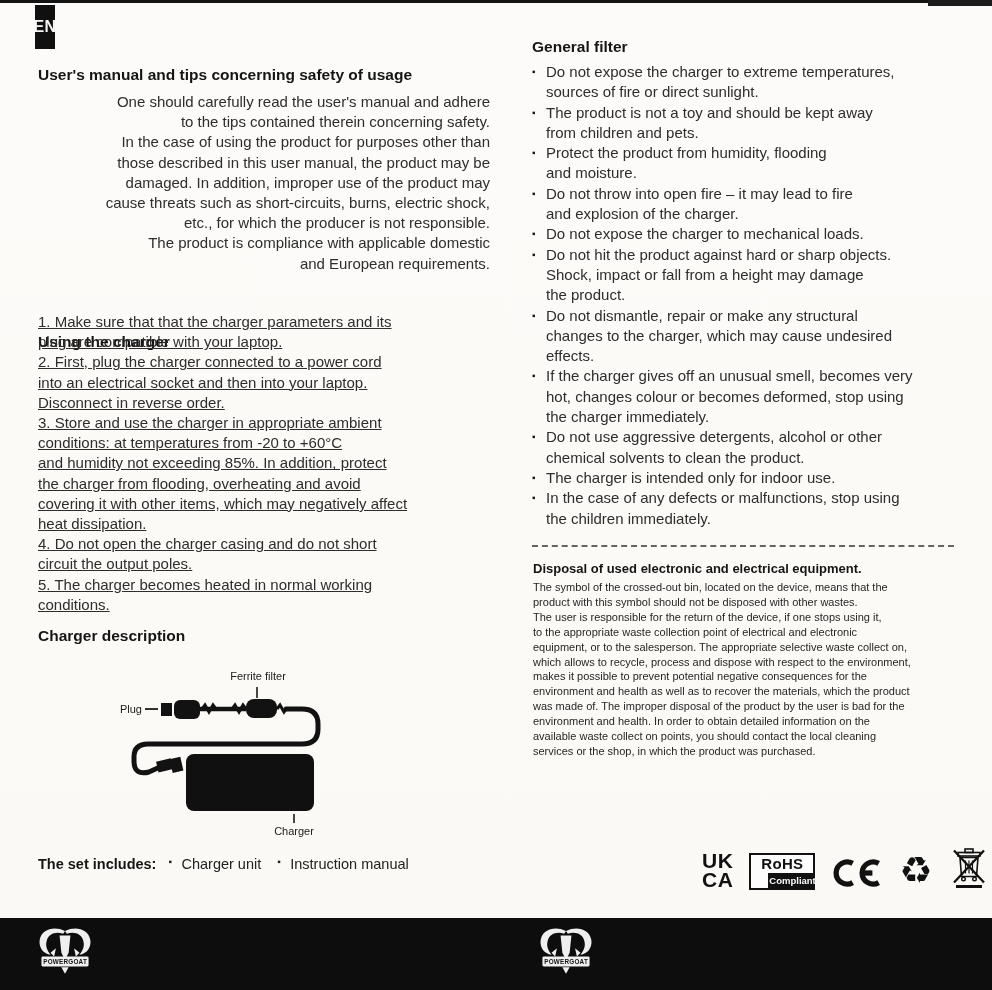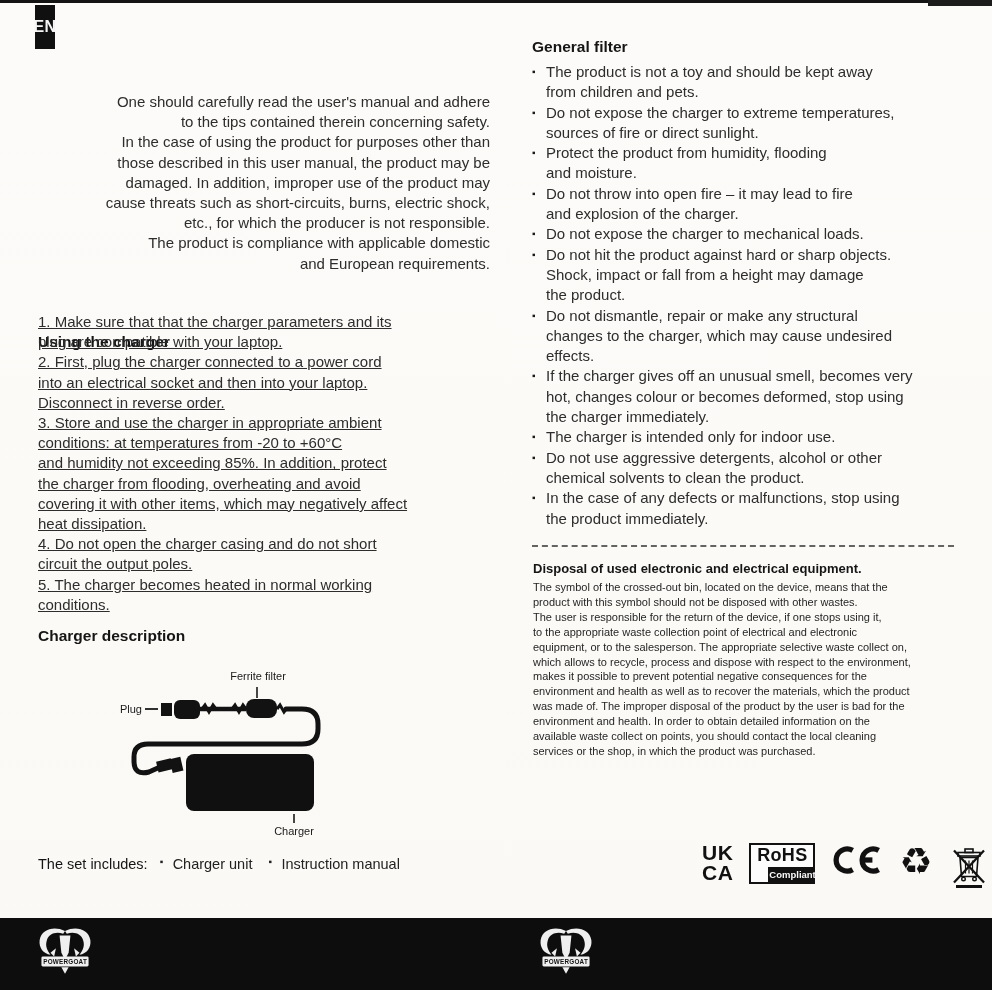--- a/index.html
+++ b/index.html
@@ -27,61 +27,62 @@
   .safety-h { left:38px; top:66px; }
   .safety-b { left:38px; top:92px;text-align:right; }
   .using-h  { left:38px; top:285px;margin-top:48px; }
   .using-b  { left:38px; top:312px;text-decoration:underline; }
   .desc-h   { left:38px; top:627px; }
 
   .diagram { position:absolute; left:98px; top:662px; width:272px; height:180px; }
   .diagram text { font-family:"Liberation Sans", sans-serif; font-size:11px; fill:#1a1a1a; }
 
   .set-line { position:absolute; left:38px; top:856px; font-size:14.5px; color:#222; display:flex; align-items:baseline; }
-  .set-label { font-weight:400; margin-right:12px; color:#151515; }
+  .set-label { font-weight:700; margin-right:12px; color:#151515; }
   .set-item { margin-right:16px; position:relative; padding-left:13px; }
   .set-item::before { content:"▪"; position:absolute; left:0; top:0; font-size:10px; }
 
   .remarks-h { left:532px; top:38px; }
   .remarks { position:absolute; left:532px; top:62px; width:444px; list-style:none; }
   .remark {
     position:relative; padding-left:14px; font-size:15px; line-height:20.3px;
     white-space:pre-line; color:#2d2d2d;
   }
   .remark::before { content:"▪"; position:absolute; left:0; top:0; font-size:10px; line-height:20.3px; color:#1a1a1a; }
 
   .dashed { position:absolute; left:532px; top:545px; width:422px; border-top:2px dashed #4a4a4a; opacity:.85; }
 
   .disposal-h { position:absolute; left:533px; top:561px; font-size:13px; font-weight:700; color:#151515; }
   .disposal-b {
     position:absolute; left:533px; top:580px; width:436px;
     font-size:11px; line-height:14.9px; white-space:pre-line; color:#262626;
   }
 
-  .certs { position:absolute; left:702px; top:843px; display:flex; align-items:flex-start; gap:16px; }
+  .certs { position:absolute; left:702px; top:843px; display:flex; align-items:flex-end; gap:16px; }
   .ukca { font-size:21px; font-weight:800; line-height:.93; letter-spacing:.5px; color:#111; }
   .rohs { width:66px; border:2.5px solid #111; text-align:center; background:#fcfcfc; }
-  .rohs-top { font-size:18px; font-weight:700; letter-spacing:.3px; color:#111; padding:0 2px 1px; }
+  .rohs-top { font-size:15px; font-weight:700; letter-spacing:.3px; color:#111; padding:0 2px 1px; }
   .rohs-bot { background:#111; color:#fafafa; font-size:9.5px; font-weight:600; padding:2px 1px;margin-left:17px; }
   .recycle { font-family:"DejaVu Sans", sans-serif; font-size:37px; line-height:38px; color:#111; }
 
   .footer { position:absolute; left:0; top:918px; width:992px; height:72px; background:#0d0d0d; }
   .goat { position:absolute; top:4px; width:58px; height:58px; }
   .g1 { left:36px; } .g2 { left:537px; }
   .goat text { font-family:"Liberation Sans", sans-serif; font-weight:700; font-size:7px; fill:#111; }
 </style>
 </head>
 <body>
 
 <div class="page">
   <div class="top-line"></div>
   <div class="top-corner"></div>
 
   <div class="en-badge">EN</div>
 
+  <h2 class="h safety-h">User's manual and tips concerning safety of usage</h2>
   <p class="body safety-b">One should carefully read the user's manual and adhere
 to the tips contained therein concerning safety.
 In the case of using the product for purposes other than
 those described in this user manual, the product may be
 damaged. In addition, improper use of the product may
 cause threats such as short-circuits, burns, electric shock,
 etc., for which the producer is not responsible.
 The product is compliance with applicable domestic
 and European requirements.</p>
 
@@ -132,43 +133,43 @@
     <text x="196" y="173" text-anchor="middle">Charger</text>
   </svg>
 
   <div class="set-line">
     <span class="set-label">The set includes:</span>
     <span class="set-items"><span class="set-item">Charger unit</span><span class="set-item">Instruction manual</span></span>
   </div>
 
   <h2 class="h remarks-h">General filter</h2>
   <ul class="remarks">
+      <li class="remark">Do not expose the charger to extreme temperatures,
+sources of fire or direct sunlight.</li>
       <li class="remark">The product is not a toy and should be kept away
 from children and pets.</li>
-      <li class="remark">Do not expose the charger to extreme temperatures,
-sources of fire or direct sunlight.</li>
       <li class="remark">Protect the product from humidity, flooding
 and moisture.</li>
       <li class="remark">Do not throw into open fire – it may lead to fire
 and explosion of the charger.</li>
       <li class="remark">Do not expose the charger to mechanical loads.</li>
       <li class="remark">Do not hit the product against hard or sharp objects.
 Shock, impact or fall from a height may damage
 the product.</li>
       <li class="remark">Do not dismantle, repair or make any structural
 changes to the charger, which may cause undesired
 effects.</li>
       <li class="remark">If the charger gives off an unusual smell, becomes very
 hot, changes colour or becomes deformed, stop using
 the charger immediately.</li>
-      <li class="remark">The charger is intended only for indoor use.</li>
       <li class="remark">Do not use aggressive detergents, alcohol or other
 chemical solvents to clean the product.</li>
+      <li class="remark">The charger is intended only for indoor use.</li>
       <li class="remark">In the case of any defects or malfunctions, stop using
-the product immediately.</li>
+the children immediately.</li>
     </ul>
 
   <div class="dashed"></div>
 
   <h3 class="disposal-h">Disposal of used electronic and electrical equipment.</h3>
   <p class="disposal-b">The symbol of the crossed-out bin, located on the device, means that the
 product with this symbol should not be disposed with other wastes.
 The user is responsible for the return of the device, if one stops using it,
 to the appropriate waste collection point of electrical and electronic
 equipment, or to the salesperson. The appropriate selective waste collect on,

